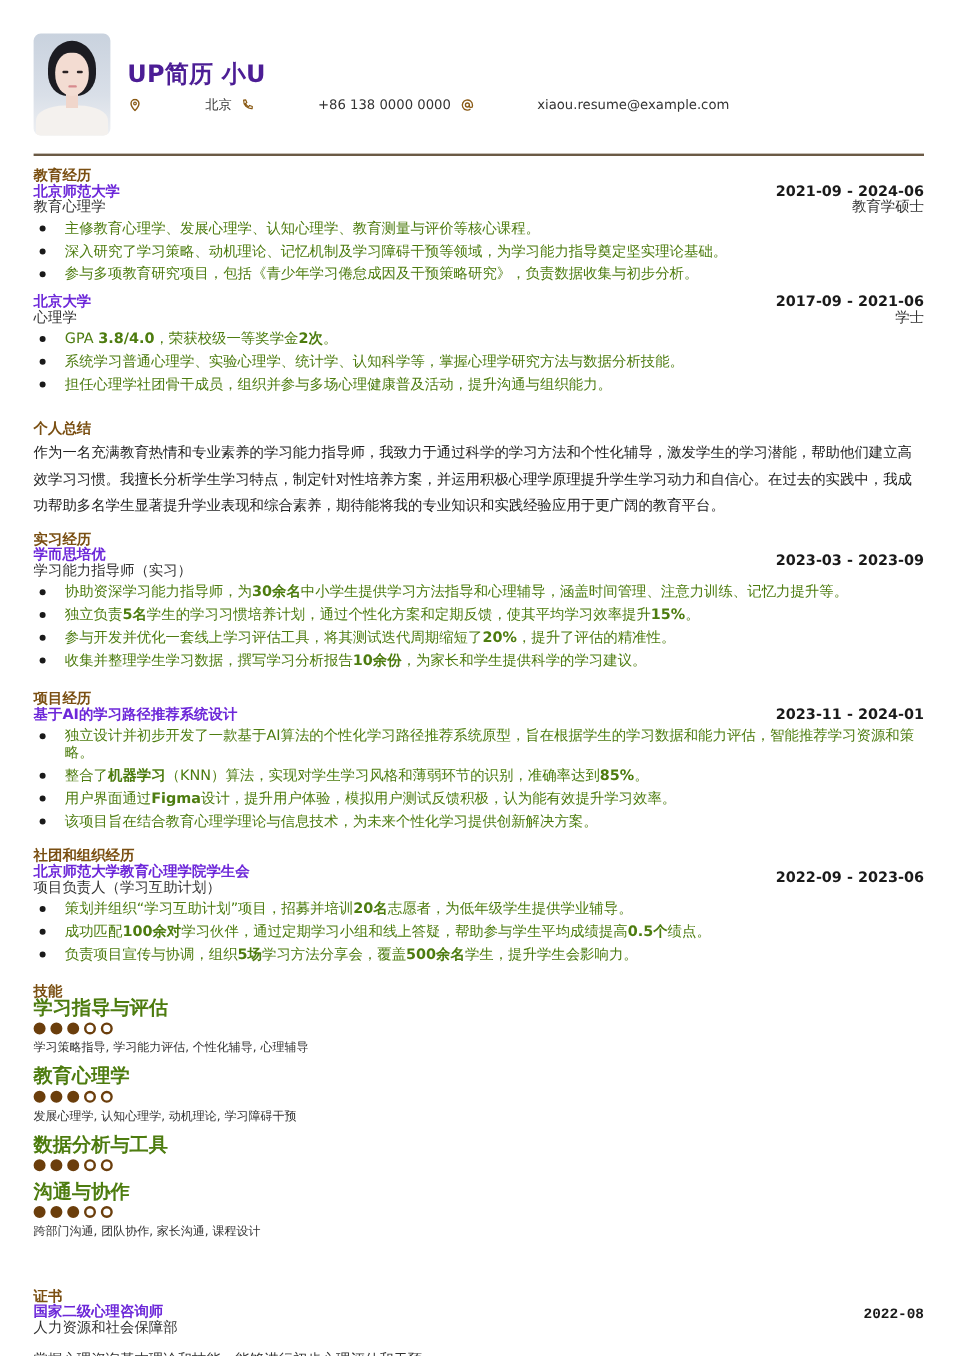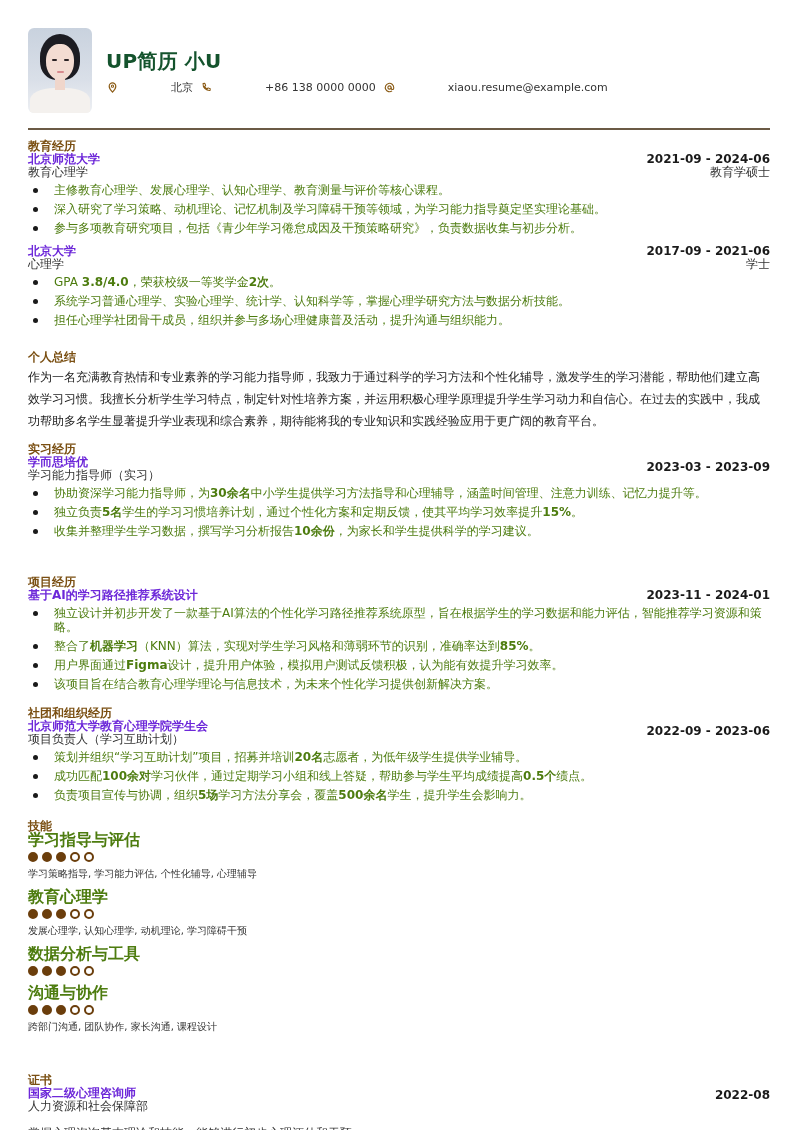--- a/index.html
+++ b/index.html
@@ -11,21 +11,21 @@
     .header { position: relative; height: 129px; }
     .photo { position: absolute; left: 0; top: 28px; width: 64px; height: 85px; border-radius: 6px;
       background: linear-gradient(180deg, #c9d2de 0%, #d9dfe8 60%, #eef0f3 100%); overflow: hidden; }
     .photo .hair { position: absolute; left: 12px; top: 6px; width: 40px; height: 46px; border-radius: 50% 50% 40% 40%; background: #1c1c22; }
     .photo .face { position: absolute; left: 18px; top: 16px; width: 28px; height: 36px; border-radius: 45% 45% 50% 50%; background: #f3dcd2; }
     .photo .eye { position: absolute; top: 31px; width: 5px; height: 2px; background: #2a2224; border-radius: 2px; }
     .photo .eye.l { left: 24px; } .photo .eye.r { left: 36px; }
     .photo .lips { position: absolute; left: 29px; top: 43px; width: 7px; height: 2px; background: #d88a8e; border-radius: 2px; }
     .photo .neck { position: absolute; left: 27px; top: 50px; width: 10px; height: 12px; background: #f0d6cb; }
     .photo .body { position: absolute; left: 2px; top: 60px; width: 60px; height: 30px; border-radius: 40% 40% 0 0; background: #f4f1ee; }
-    .name { position: absolute; left: 78px; top: 48px; font-size: 20px; font-weight: bold; color: #14532d; letter-spacing: 0.2px; }
+    .name { position: absolute; left: 78px; top: 48px; font-size: 20px; font-weight: bold; color: #4c1d95; letter-spacing: 0.2px; }
     .contacts { position: absolute; left: 79px; top: 80px; font-size: 11px; color: #333333; display: flex; align-items: center; white-space: nowrap; }
     .contact-item { display: flex; align-items: center; margin-right: 8px; gap: 48px; }
     .contact-item svg { width: 11px; height: 11px; margin-right: 5px; }
     .divider { position: absolute; left: 0; top: 128px; width: 742px; height: 2px; background: #6b5a45; }
 
     
     .section-title { font-size: 12px; font-weight: bold; color: #7a4f12; line-height: 13px; }
     .row { display: flex; justify-content: space-between; align-items: flex-start; }
     .entry-title { font-size: 12px; font-weight: bold; color: #6d28d9; line-height: 13px; }
     .entry-sub { font-size: 12px; color: #333333; line-height: 13px; }
@@ -139,20 +139,21 @@
           <div class="entry-title">学而思培优</div>
           <div class="entry-sub">学习能力指导师（实习）</div>
         </div>
         <div style="padding-top:5px;">
           <div class="entry-date">2023-03 - 2023-09</div>
         </div>
       </div>
       <ul class="bullets">
         <li>协助资深学习能力指导师，为<b>30余名</b>中小学生提供学习方法指导和心理辅导，涵盖时间管理、注意力训练、记忆力提升等。</li>
         <li>独立负责<b>5名</b>学生的学习习惯培养计划，通过个性化方案和定期反馈，使其平均学习效率提升<b>15%</b>。</li>
+        <li>参与开发并优化一套线上学习评估工具，将其测试迭代周期缩短了<b>20%</b>，提升了评估的精准性。</li>
         <li>收集并整理学生学习数据，撰写学习分析报告<b>10余份</b>，为家长和学生提供科学的学习建议。</li>
       </ul>
     </div>
   </div>
 
   <div style="position:absolute; top:576px; left:0; width:742px;">
     <div class="section-title">项目经历</div>
     <div>
       <div class="row">
         <div class="entry-title">基于AI的学习路径推荐系统设计</div>
@@ -236,21 +237,21 @@
   </div>
 
   <div style="position:absolute; top:1074px; left:0; width:742px;">
     <div class="section-title">证书</div>
     <div>
       <div class="row">
         <div>
           <div class="entry-title">国家二级心理咨询师</div>
           <div class="entry-sub">人力资源和社会保障部</div>
         </div>
-        <div style="padding-top:2px;">
+        <div style="padding-top:2px;font-family:Liberation Mono, monospace;">
           <div class="entry-date">2022-08</div>
         </div>
       </div>
       <div class="entry-sub" style="margin-top:14px; font-size:12px;">掌握心理咨询基本理论和技能，能够进行初步心理评估和干预。</div>
     </div>
   </div>
 
 </div>
 
 </body></html>

